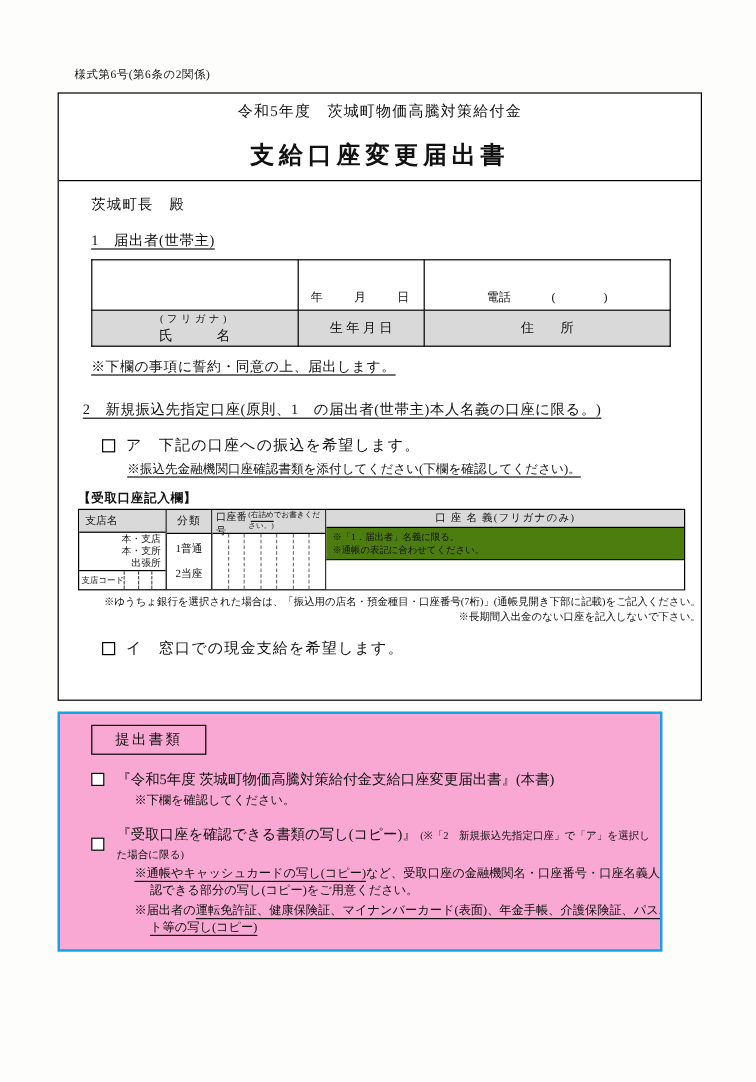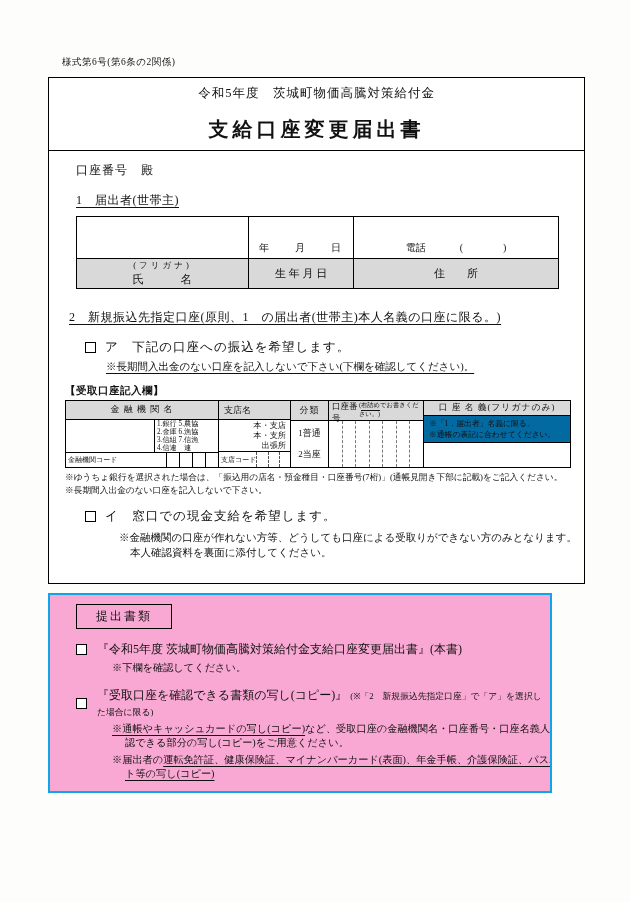--- a/index.html
+++ b/index.html
@@ -64,23 +64,23 @@
   .code-cell.dash { border-left:1px dashed #555; }
   .b-mid { height:32px; font-size:8.2px; line-height:10px; text-align:right; padding:1px 4px 0 0; }
   .c-body { flex:1; display:flex; flex-direction:column; justify-content:space-around; align-items:center; font-size:9px; padding:2px 0; }
   .hdr-d { flex-direction:row; align-items:flex-start; padding-left:3px; justify-content:center; letter-spacing:0; }
   .hdr-d .line1 { font-size:8.5px; }
   .hdr-d .line2 { font-size:6.3px; }
   .d-body { flex:1; display:flex; }
   .d-cell { flex:1; border-left:1px dashed #777; }
   .d-cell:first-child { border-left:none; }
   .hdr-e { height:15px; font-size:8.8px; }
-  .e-notes { background:#0369a1; border-bottom:1px solid #000; font-size:7.8px; line-height:11px; padding:2px 0 2px 5px; }
+  .e-notes { background:#4d7c0f; border-bottom:1px solid #000; font-size:7.8px; line-height:11px; padding:2px 0 2px 5px; }
   .e-blank { flex:1; background:#fff; }
-  .table-note { margin-left:16px; font-size:8.7px; line-height:13px; margin-top:3px; }
+  .table-note { margin-left:16px; font-size:8.7px; line-height:13px; margin-top:3px;text-align:right; }
   .optb-note { margin:5px 0 0 70px; font-size:10.5px; line-height:15px; }
   .optb-note .indent { margin-left:11px; }
   
   .docs-box {
     position:absolute; left:48px; top:593px;
     width:504px; height:200px;
     border:2px solid #0ea5e9;
     background:#f9a8d4; overflow:hidden;
   }
   .docs-title { display:inline-block; margin:9px 0 0 26px; border:1px solid #000; padding:3px 19px; font-size:12px; letter-spacing:2px; }
@@ -96,21 +96,21 @@
 
   <div class="form-number">様式第6号(第6条の2関係)</div>
 
   <div class="main-box">
 
     <div class="title-block">
       <div class="title-sub">令和5年度　茨城町物価高騰対策給付金</div>
       <div class="title-main">支給口座変更届出書</div>
     </div>
 
-    <div class="addressee">口座番号　殿</div>
+    <div class="addressee">茨城町長　殿</div>
 
     <div class="sec-heading">1　届出者(世帯主)</div>
 
     <table class="t1">
       <tbody>
           <tr>
         <td></td>
         <td class="birth-cell">年　　月　　日</td>
         <td class="addr-cell">
           <div class="addr-inner">
@@ -123,52 +123,34 @@
         <th class="w-name">
           <span class="kana">(フリガナ)</span>
           <span class="name-label">氏　　　名</span>
         </th>
         <th class="w-birth">生 年 月 日</th>
         <th class="w-addr">住　　所</th>
       </tr>
     </tbody>
       </table>
 
+    <div class="sec1-note note-underline">※下欄の事項に誓約・同意の上、届出します。</div>
 
     <div class="sec-heading sec2-heading">2　新規振込先指定口座(原則、1　の届出者(世帯主)本人名義の口座に限る。)</div>
 
     <div class="chk-row">
       <span class="chk"></span>
       <span>ア　下記の口座への振込を希望します。</span>
     </div>
-    <div class="sub-note note-underline">※長期間入出金のない口座を記入しないで下さい(下欄を確認してください)。</div>
+    <div class="sub-note note-underline">※振込先金融機関口座確認書類を添付してください(下欄を確認してください)。</div>
 
     <div class="acct-caption">【受取口座記入欄】</div>
 
     <div class="acct-table">
 
-      <div class="acol acol-a">
-        <div class="hdr">金 融 機 関 名</div>
-        <div class="a-mid">
-          <div class="a-blank"></div>
-          <div class="a-types">
-            <div>1.銀行 5.農協</div>
-            <div>2.金庫 6.漁協</div>
-            <div>3.信組 7.信漁</div>
-            <div>4.信連　連</div>
-          </div>
-        </div>
-        <div class="code-row">
-          <div class="code-label">金融機関コード</div>
-          <div class="code-cell"></div>
-          <div class="code-cell"></div>
-          <div class="code-cell"></div>
-          <div class="code-cell"></div>
-        </div>
-      </div>
 
       <div class="acol acol-b">
         <div class="hdr hdr-left">支店名</div>
         <div class="b-mid">
           <div>本・支店</div>
           <div>本・支所</div>
           <div>出張所</div>
         </div>
         <div class="code-row">
           <div class="code-label">支店コード</div>
@@ -212,24 +194,20 @@
       </div>
     </div>
 
     <div class="table-note">※ゆうちょ銀行を選択された場合は、「振込用の店名・預金種目・口座番号(7桁)」(通帳見開き下部に記載)をご記入ください。</div>
     <div class="table-note" style="margin-top:0;">※長期間入出金のない口座を記入しないで下さい。</div>
 
     <div class="chk-row" style="margin-top:11px;">
       <span class="chk"></span>
       <span>イ　窓口での現金支給を希望します。</span>
     </div>
-    <div class="optb-note">
-      <div>※金融機関の口座が作れない方等、どうしても口座による受取りができない方のみとなります。</div>
-      <div class="indent">本人確認資料を裏面に添付してください。</div>
-    </div>
 
   </div>
 
   <div class="docs-box">
 
     <div class="docs-title">提出書類</div>
 
     <div class="doc-item">
       <span class="chk"></span>
       <span>『令和5年度 茨城町物価高騰対策給付金支給口座変更届出書』(本書)</span>

